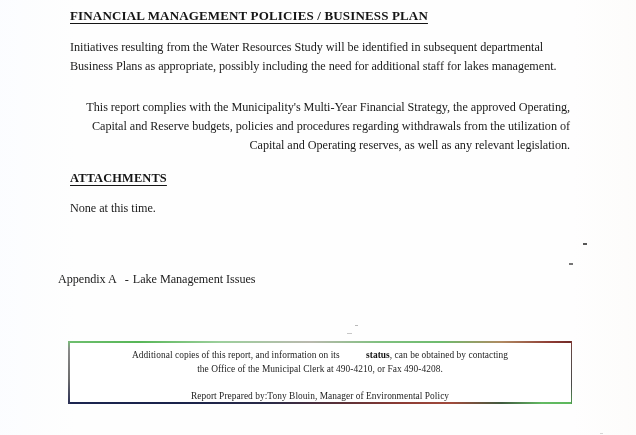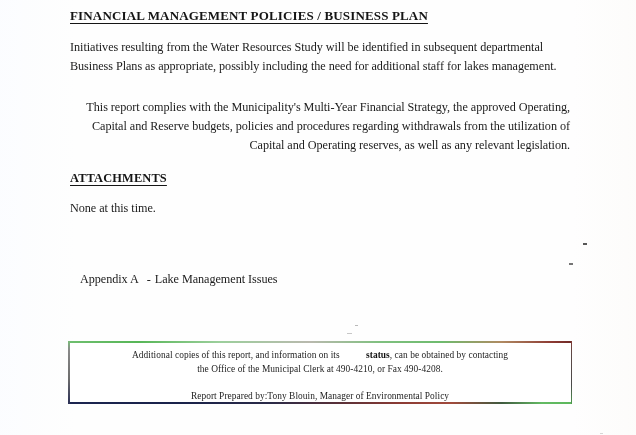--- a/index.html
+++ b/index.html
@@ -54,21 +54,21 @@
   .para {
     position: absolute;
     font-size: 12.2px;
     line-height: 19px;
     color: #1b1b1b;
     letter-spacing: -0.05px;
   }
   #para-initiatives { left: 70px; top: 38px;  width: 496px; }
   #para-compliance  { left: 70px; top: 98px;  width: 500px; text-align: right; }
   #alt-body         { left: 70px; top: 199px; width: 300px; }
-  #attach-body      { left: 80px; top: 270px; width: 330px; }
+  #attach-body      { left: 58px; top: 270px; width: 330px; }
 
   .appendix-label { }
   .appendix-dash  { padding: 0 4px 0 8px; }
   .appendix-title { }
 
   
   #footer-box {
     position: absolute;
     left: 68px;
     top: 341px;

